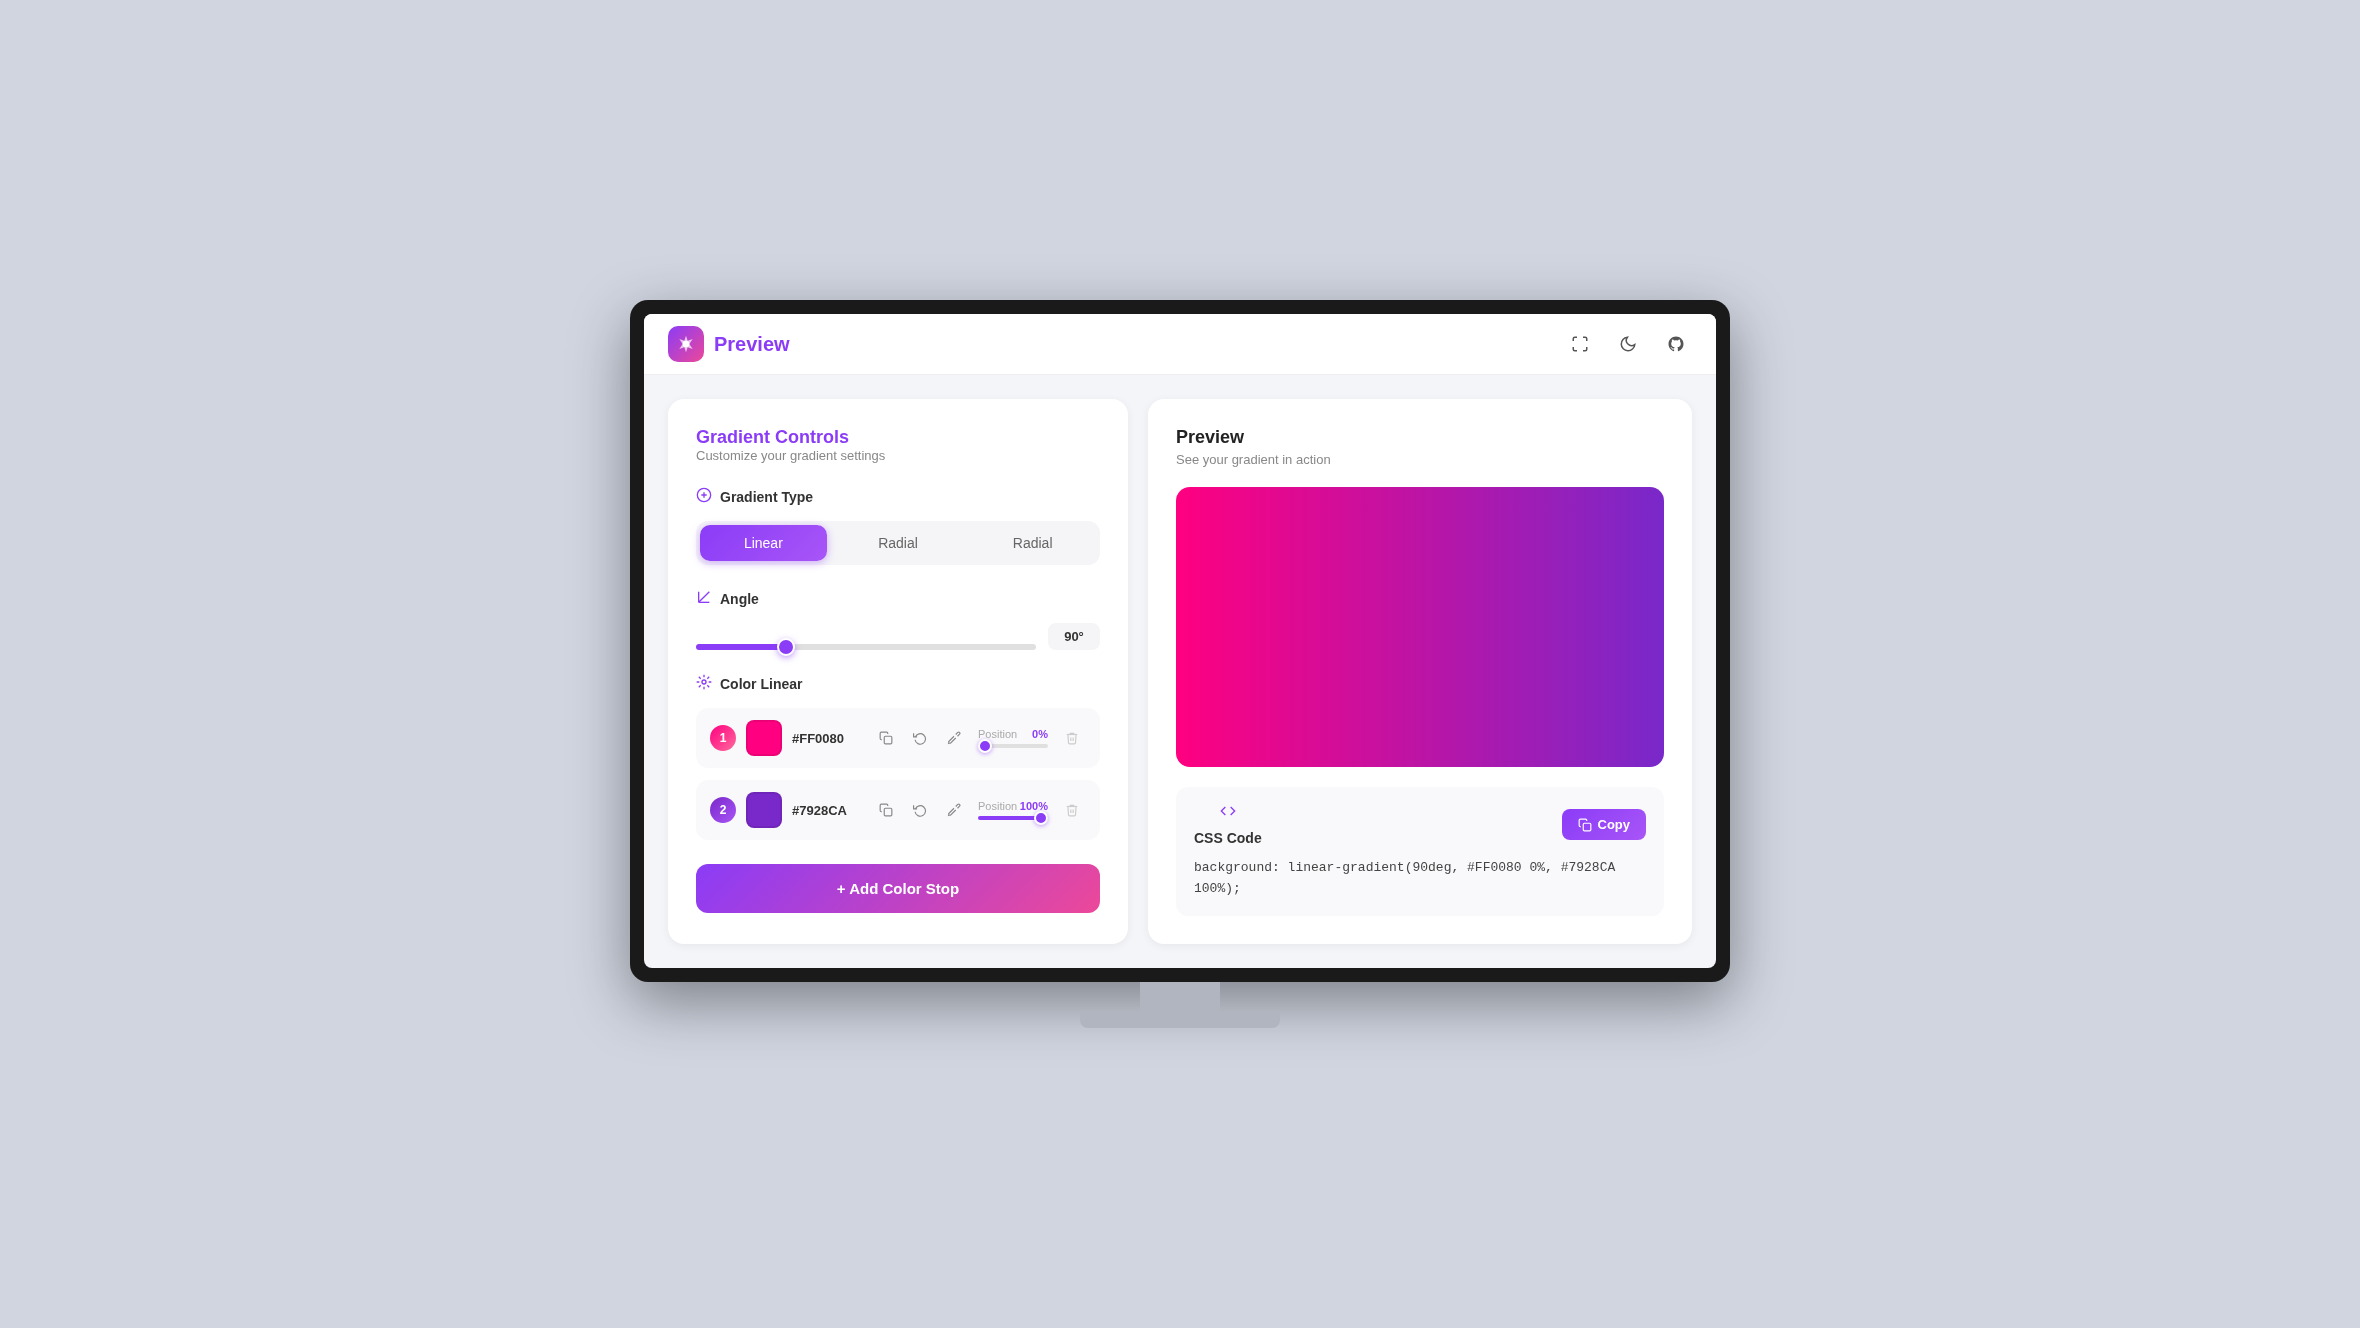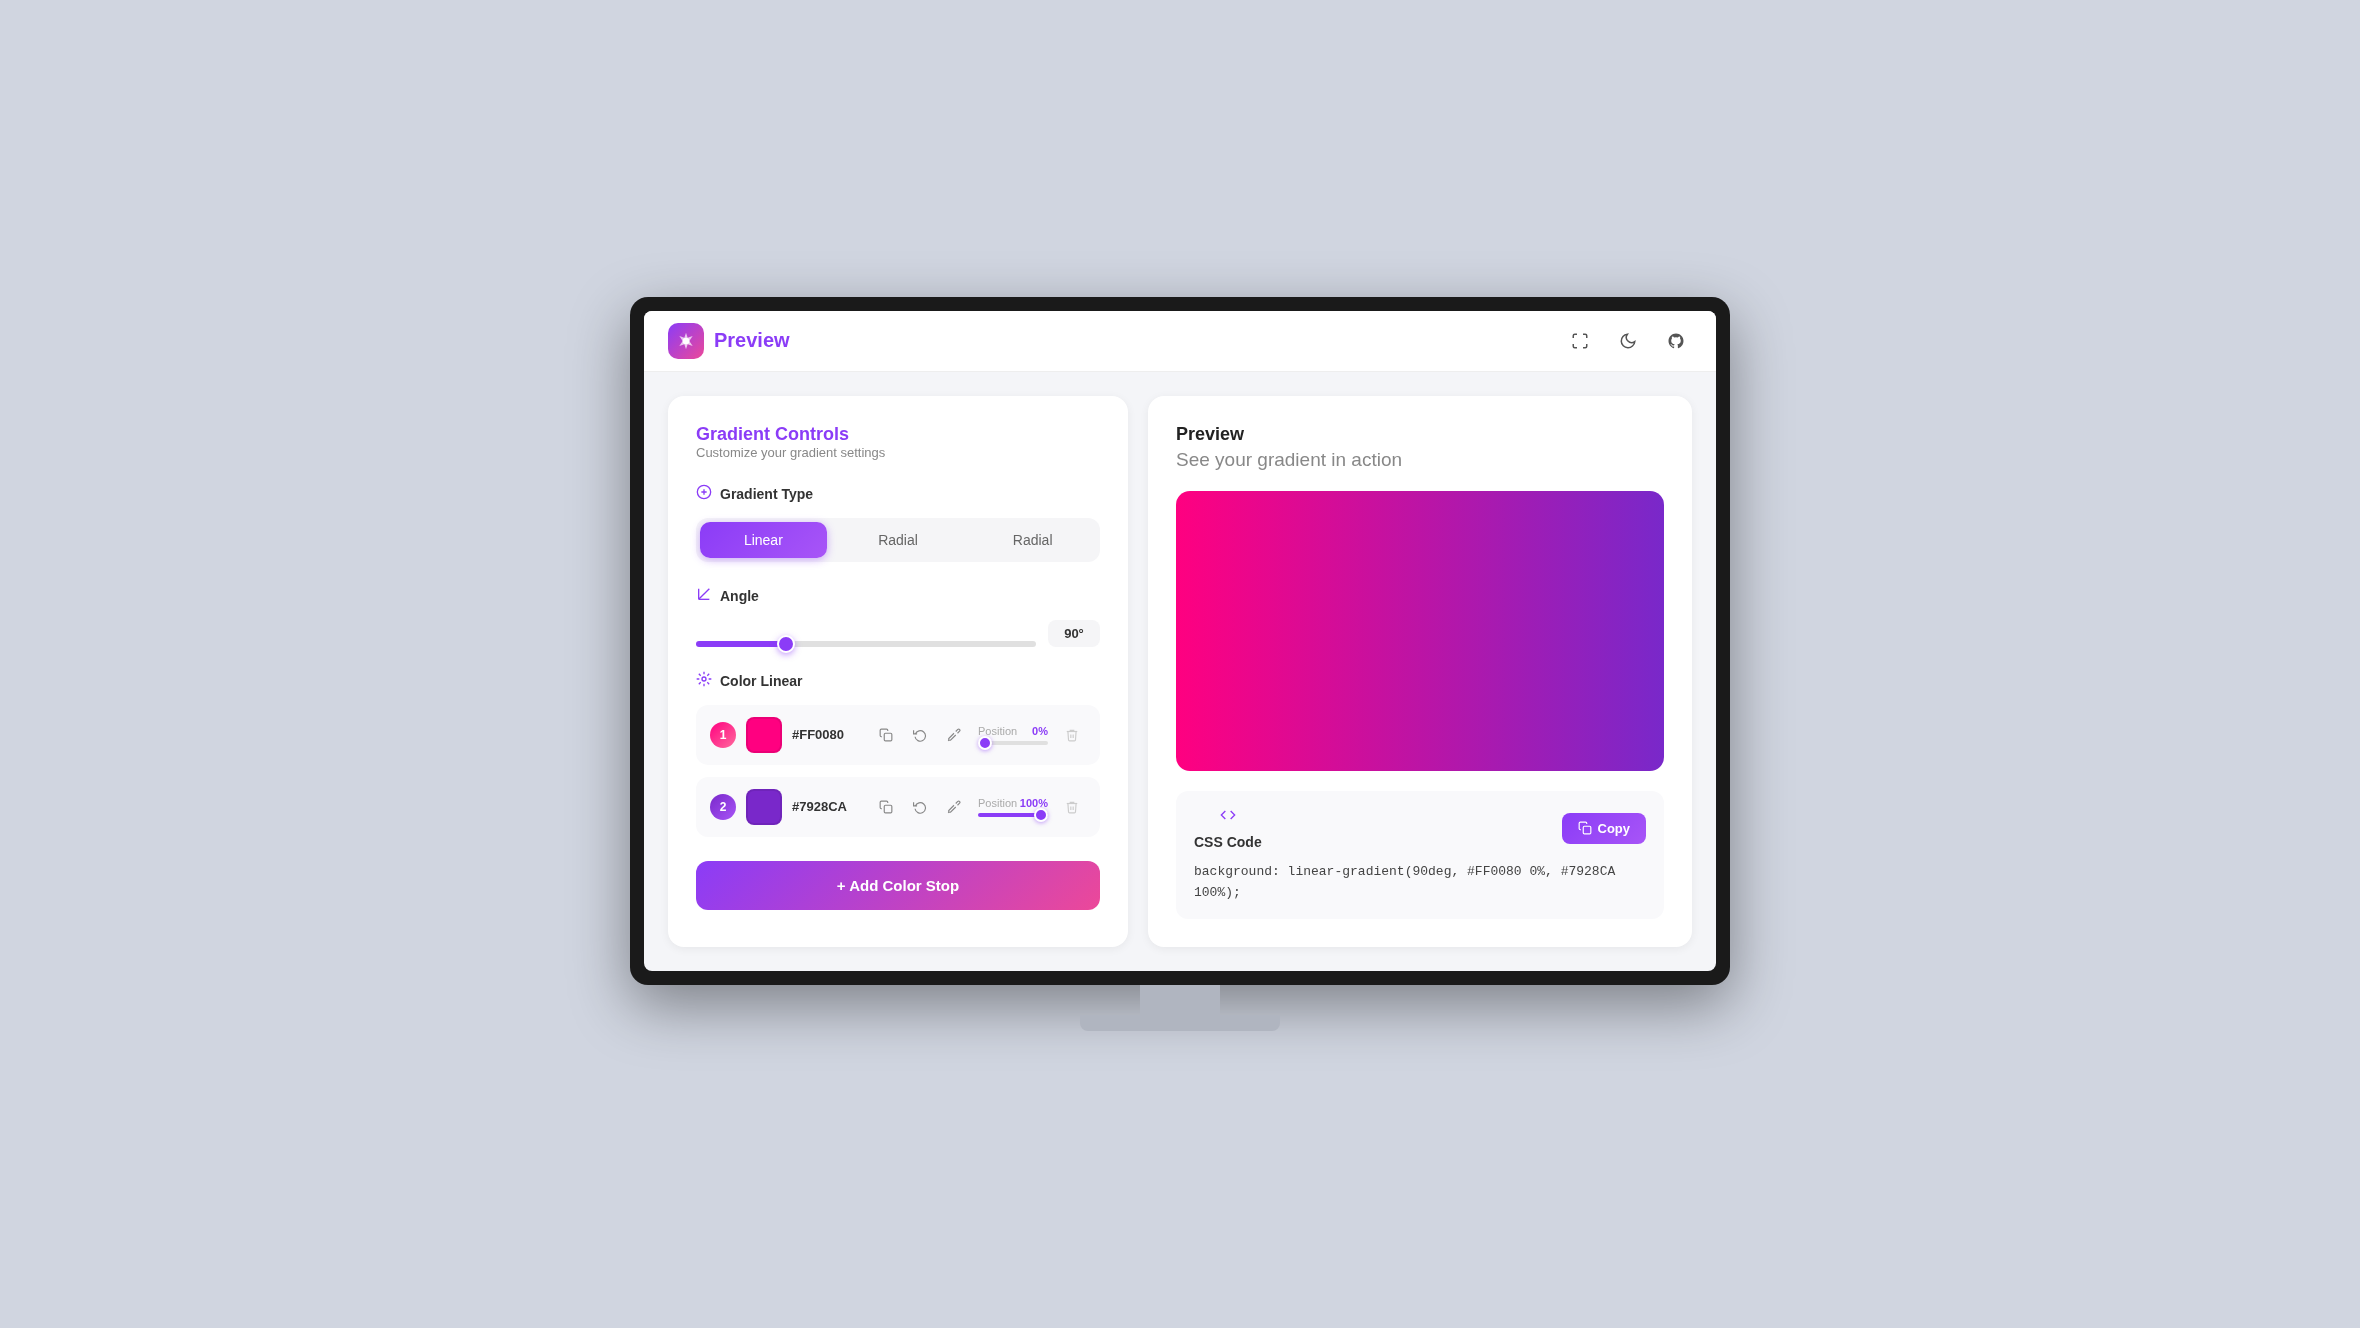--- a/index.html
+++ b/index.html
@@ -346,21 +346,21 @@
     }
 
     .preview-title {
       font-size: 18px;
       font-weight: 700;
       color: #222;
       margin-bottom: 4px;
     }
 
     .preview-subtitle {
-      font-size: 19px;
+      font-size: 13px;
       color: #888;
       margin-bottom: 20px;
     }
 
     .gradient-preview {
       width: 100%;
       height: 280px;
       border-radius: 14px;
       background: linear-gradient(90deg, #FF0080 0%, #7928CA 100%);
       margin-bottom: 20px;

